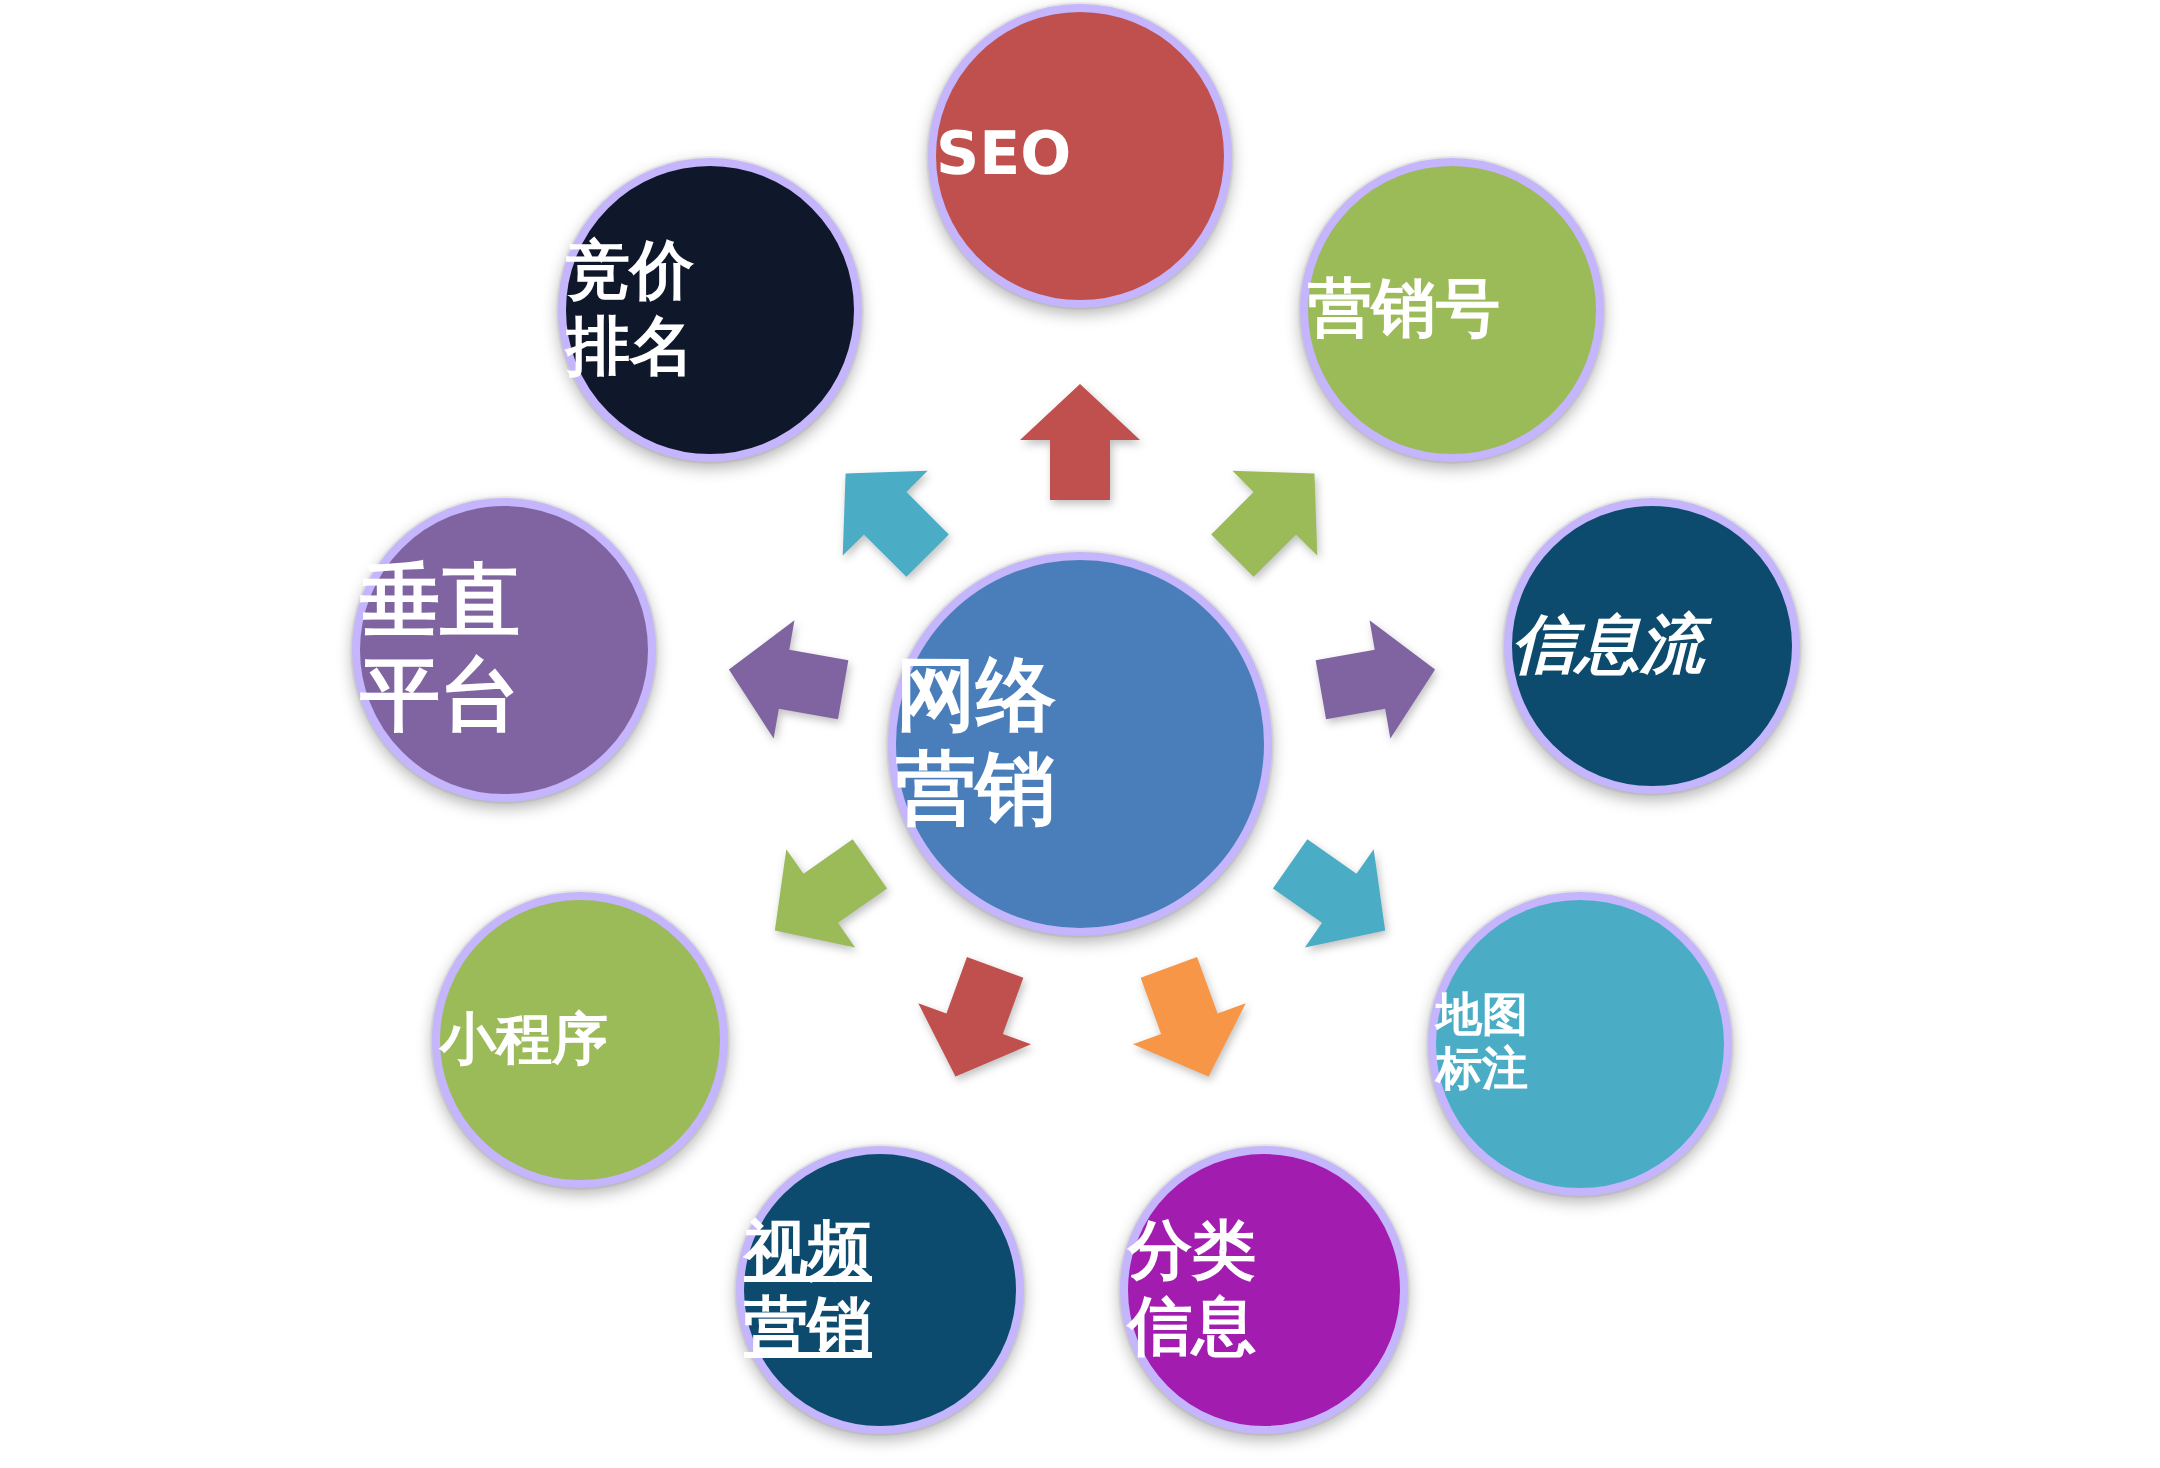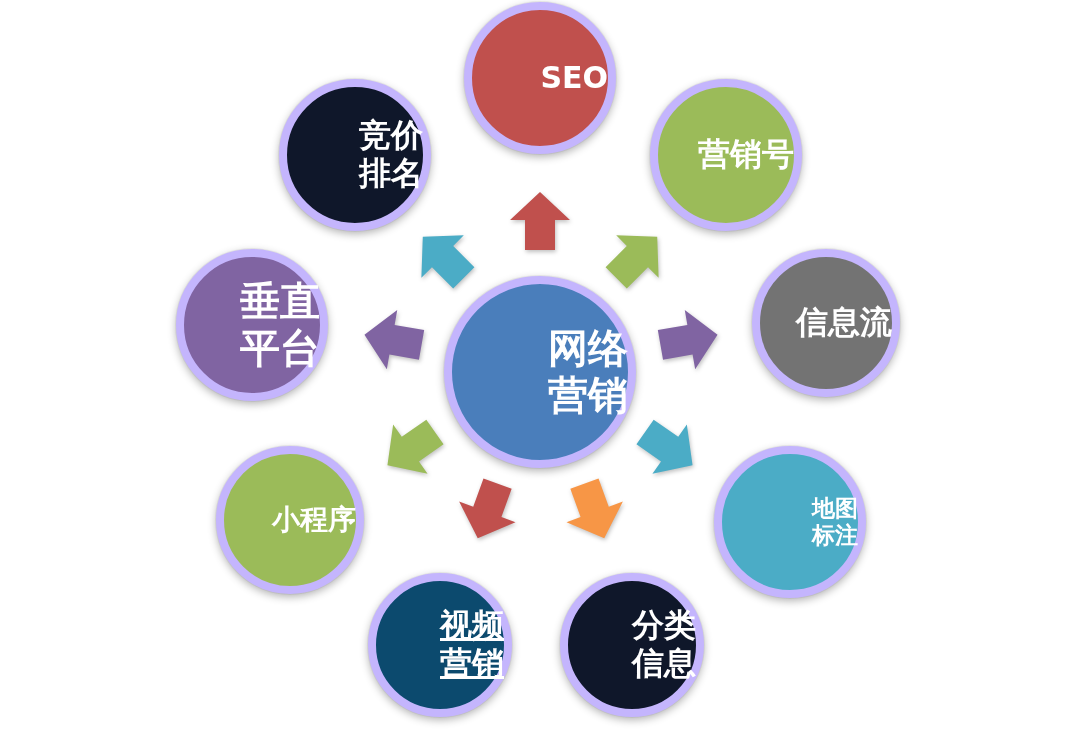--- a/index.html
+++ b/index.html
@@ -4,23 +4,23 @@
 <style>
   html, body { margin: 0; padding: 0; }
   body {
     width: 1080px; height: 734px; background: #ffffff;
     position: relative; overflow: hidden;
     font-family: "DejaVu Sans", "Liberation Sans", sans-serif;
   }
   #diagram { position: absolute; left: 0; top: 0; width: 1080px; height: 734px; }
   .node {
     position: absolute; border-radius: 50%;
-    box-sizing: border-box; border: 8px solid #c4b5fd;
+    box-sizing: border-box; border: 4px solid #c4b5fd;
     box-shadow: 0 3px 8px rgba(0,0,0,0.30), 0 0 0 1px rgba(0,0,0,0.05);
-    display: flex; align-items: center; justify-content: flex-end;
+    display: flex; align-items: center; justify-content: flex-start;
     color: #ffffff; text-align: center; font-weight: bold;
   }
   .node .label { display: block; white-space: pre-line; line-height: 1.18; }
   .arrow { position: absolute; width: 0; height: 0; }
   .arrow svg { position: absolute; left: -34px; top: -34px; overflow: visible;
     filter: drop-shadow(1px 2px 2px rgba(0,0,0,0.25)); }
 </style>
 </head>
 <body>
 
@@ -94,28 +94,28 @@
     <div class="node" id="center-node" style="left: 444px; top: 276px; width: 192px; height: 192px; background: rgb(74, 126, 187); font-size: 40px; z-index: 2;">
       <span class="label">网络
 营销</span>
     </div>
   <div class="node" style="left: 464px; top: 2px; width: 152px; height: 152px; background: rgb(192, 80, 77); font-size: 30px;">
         <span class="label">SEO</span>
       </div>
       <div class="node" style="left: 650px; top: 79px; width: 152px; height: 152px; background: rgb(155, 187, 89); font-size: 32px;">
         <span class="label">营销号</span>
       </div>
-      <div class="node" style="left: 752px; top: 249px; width: 148px; height: 148px; background: #737373; font-size: 32px;">
+      <div class="node" style="left: 752px; top: 249px; width: 148px; height: 148px; background: #0c4a6e; font-size: 32px; font-style: italic;">
         <span class="label">信息流</span>
       </div>
       <div class="node" style="left: 714px; top: 446px; width: 152px; height: 152px; background: rgb(75, 172, 198); font-size: 23px;">
         <span class="label">地图
 标注</span>
       </div>
-      <div class="node" style="left: 560px; top: 573px; width: 144px; height: 144px; background: #0f172a; font-size: 32px;">
+      <div class="node" style="left: 560px; top: 573px; width: 144px; height: 144px; background: #a21caf; font-size: 32px;">
         <span class="label">分类
 信息</span>
       </div>
       <div class="node" style="left: 368px; top: 573px; width: 144px; height: 144px; background: #0c4a6e; font-size: 32px; text-decoration: underline;">
         <span class="label">视频
 营销</span>
       </div>
       <div class="node" style="left: 216px; top: 446px; width: 148px; height: 148px; background: rgb(155, 187, 89); font-size: 28px;">
         <span class="label">小程序</span>
       </div>

